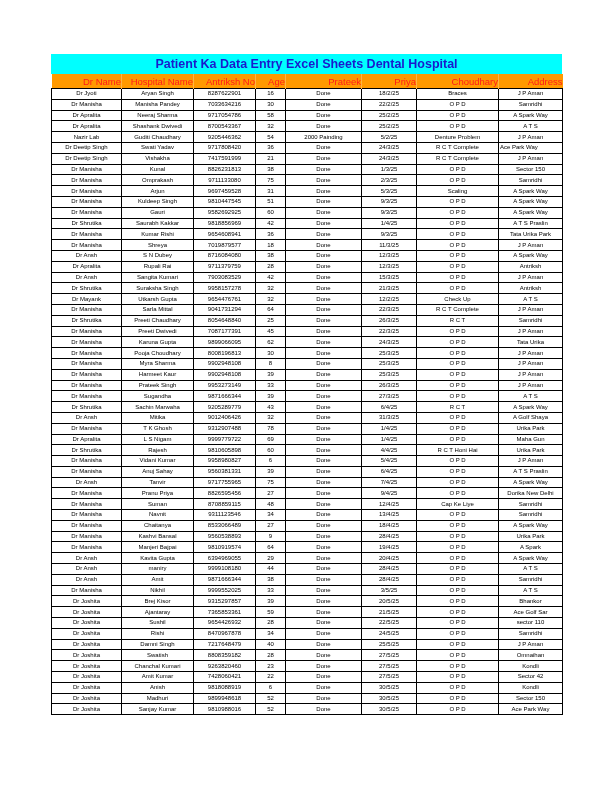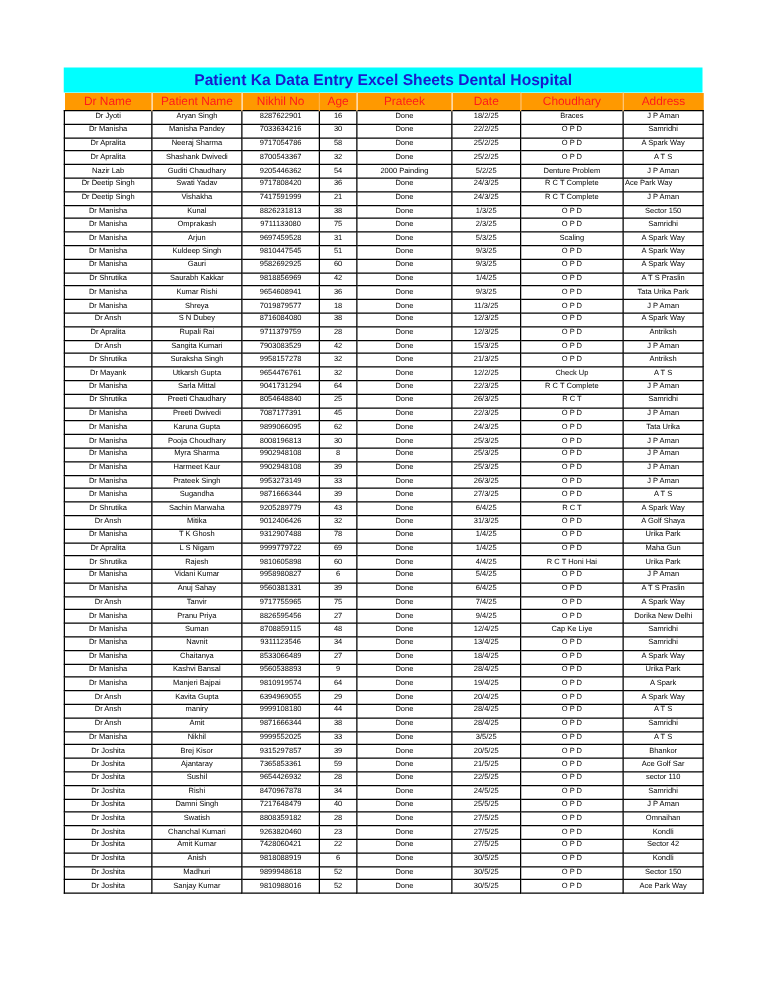--- a/index.html
+++ b/index.html
@@ -4,21 +4,21 @@
 <style>
   html, body { margin: 0; padding: 0; background: #ffffff; }
   body { width: 612px; height: 792px; position: relative; overflow: hidden;
          font-family: "Liberation Sans", "DejaVu Sans", sans-serif; }
   .sheet { position: absolute; left: 51px; top: 54px; width: 511px; }
   .title-band { height: 20px; background: #00ffff; color: #1a1acd;
                 font-weight: bold; font-size: 12.5px; text-align: center;
                 line-height: 20px; }
   table { border-collapse: collapse; width: 511px; table-layout: fixed; }
   th { background: #ff9900; color: #ff1a1a; font-weight: normal; font-size: 9.5px;
-       height: 14px; padding: 0; text-align: center; border-left: 1px solid #ffb347; white-space: nowrap; overflow: hidden; }
+       height: 14px; padding: 0; text-align: right; border-left: 1px solid #ffb347; white-space: nowrap; overflow: hidden; }
   th:first-child { border-left: none; }
   td { border: 1px solid #000; font-size: 6px; height: 9.8px; padding: 0;
        text-align: center; white-space: nowrap; overflow: hidden; color: #000; line-height: 9px; }
   td.addr-left { text-align: left; padding-left: 1px; }
 </style>
 </head>
 <body>
 
 <div class="sheet">
   <div class="title-band">Patient Ka Data Entry Excel Sheets Dental Hospital</div>
@@ -29,25 +29,25 @@
         <col style="width:62px">
         <col style="width:30px">
       <col style="width:76px">
         <col style="width:55px">
         <col style="width:82px">
         <col style="width:64px">
     </colgroup>
     <thead>
       <tr>
         <th>Dr Name</th>
-        <th>Patient Name</th>
-        <th>Nikhil No</th>
+        <th>Hospital Name</th>
+        <th>Antriksh No</th>
         <th>Age</th>
         <th>Prateek</th>
-        <th>Date</th>
+        <th>Priya</th>
         <th>Choudhary</th>
         <th>Address</th>
       </tr>
     </thead>
     <tbody id="tbody">
         <tr>
           <td>Dr Jyoti</td>
           <td>Aryan Singh</td>
           <td>8287622901</td>
           <td>16</td>

